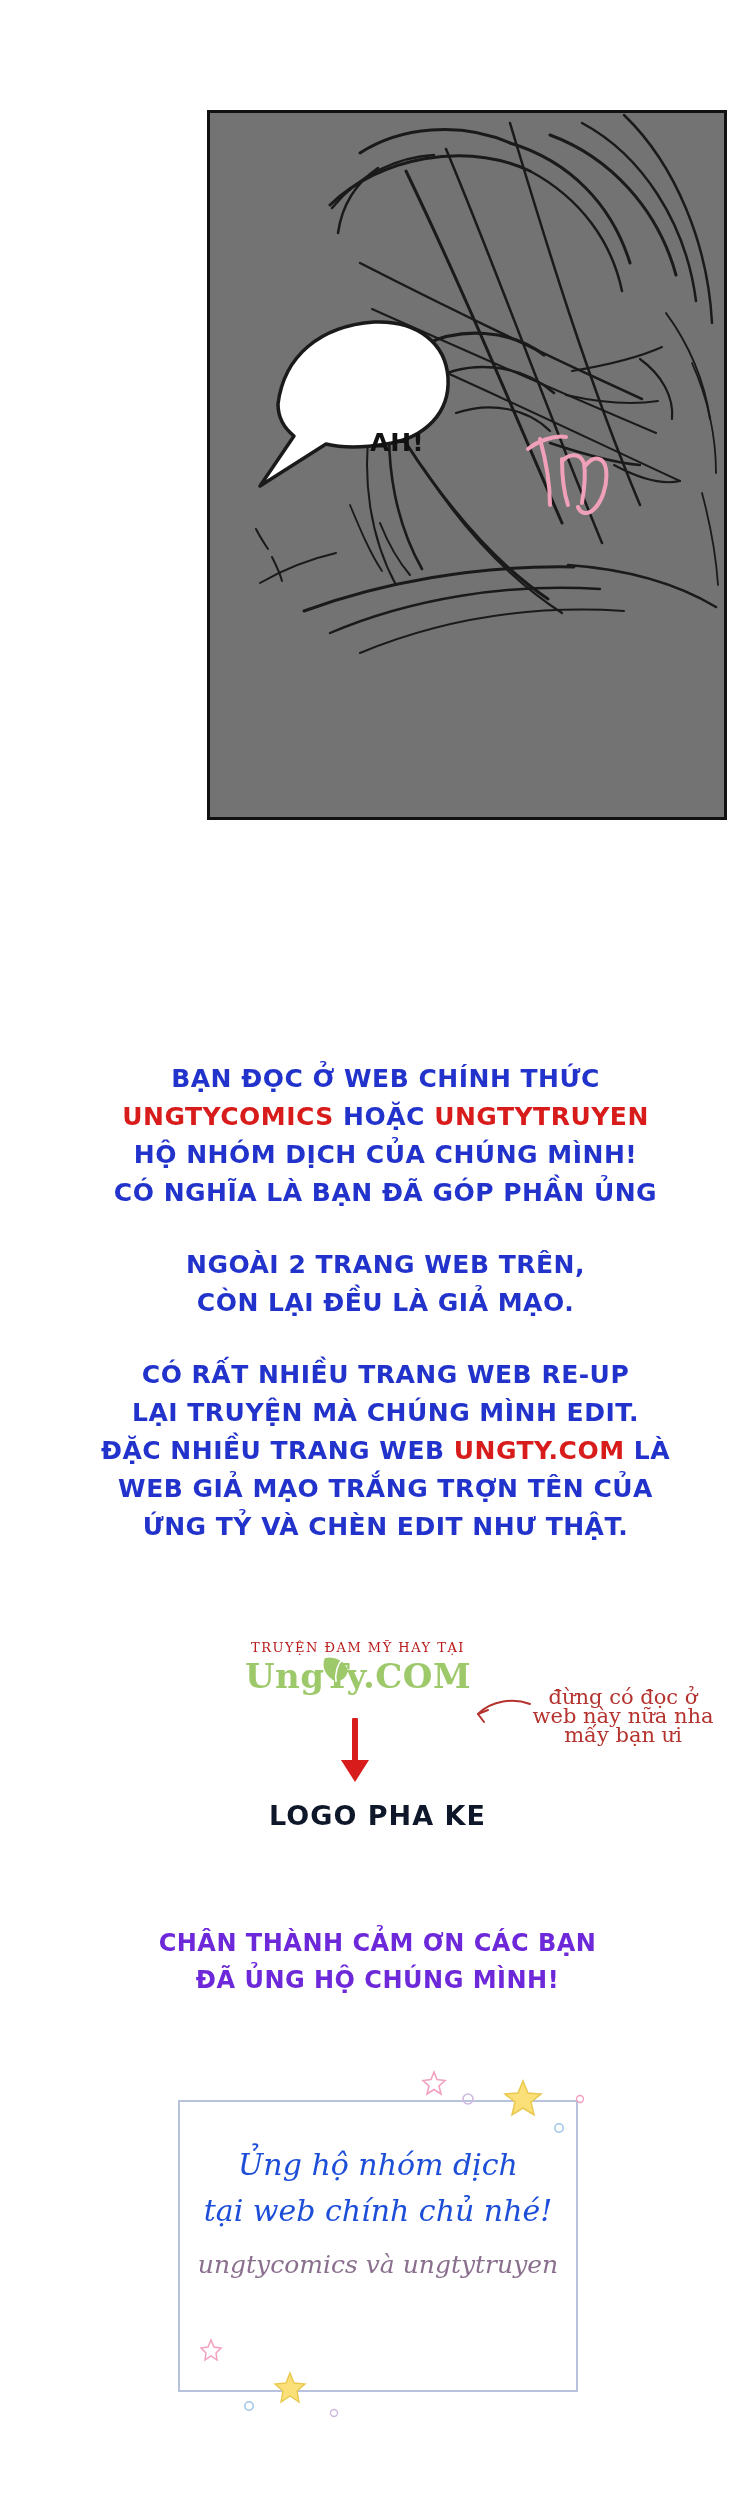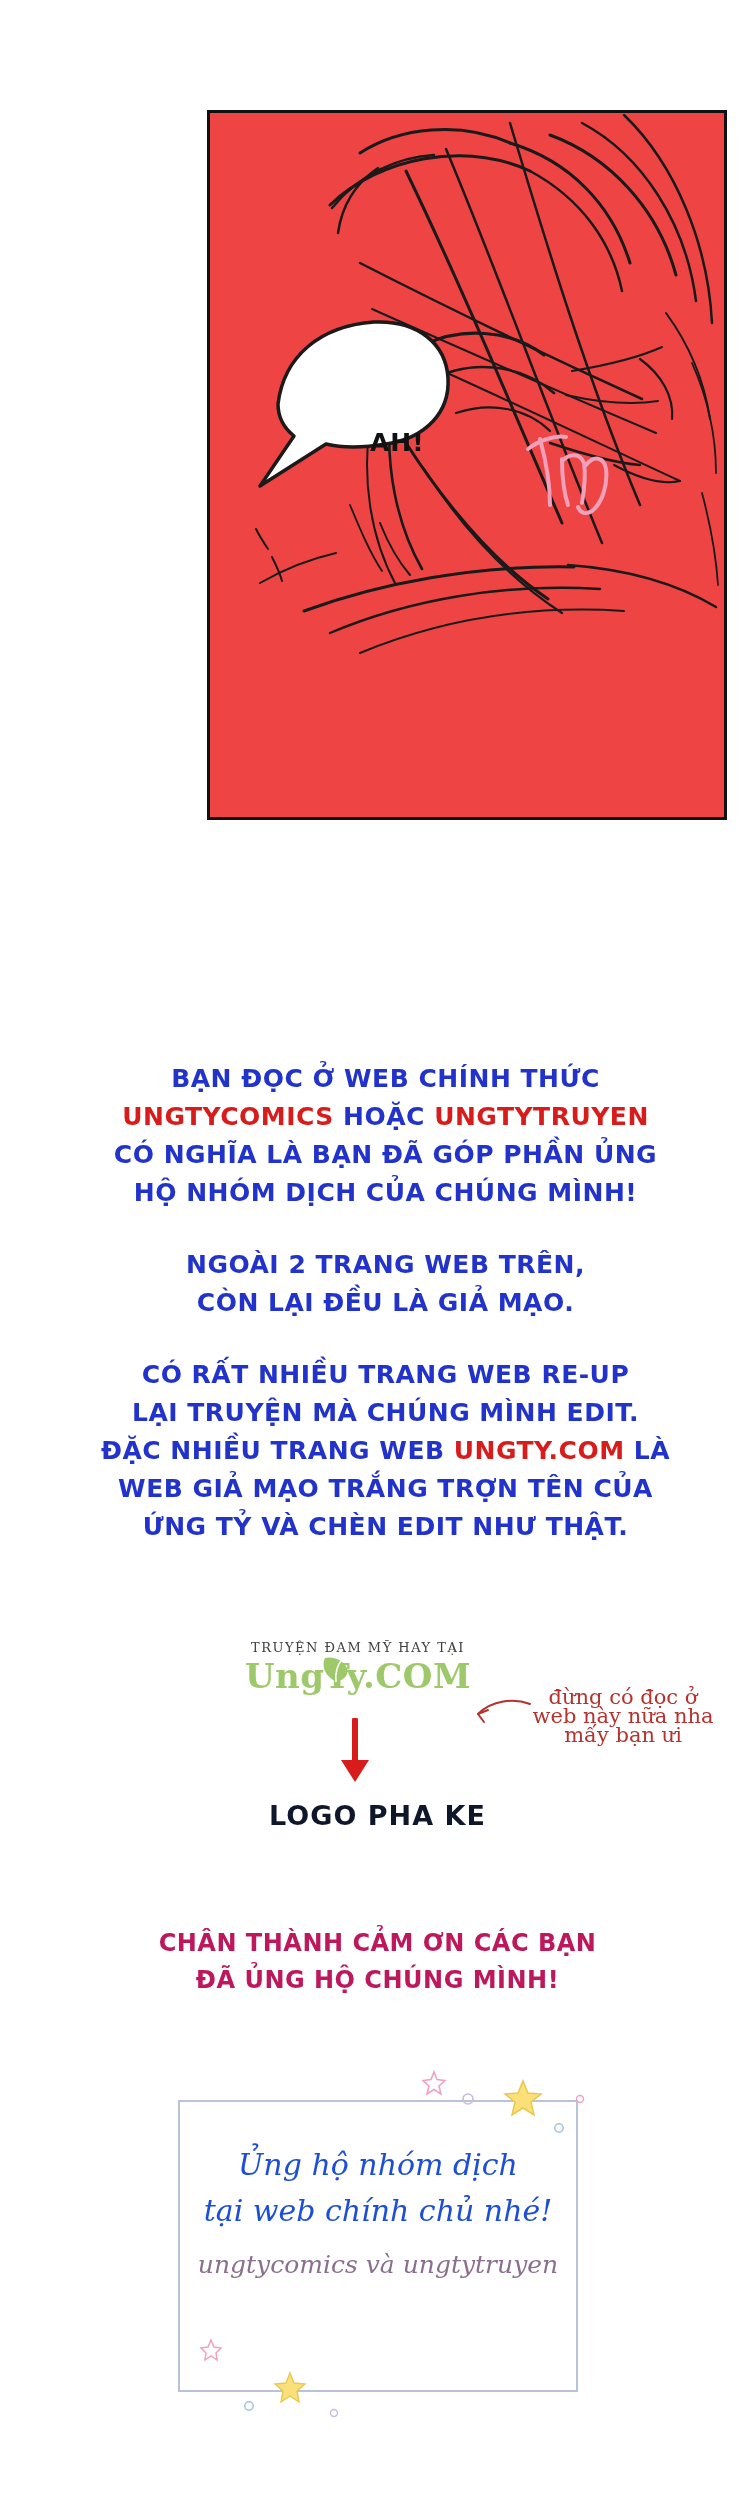--- a/index.html
+++ b/index.html
@@ -25,21 +25,21 @@
   }
   #panel-frame {
     position: absolute;
     left: 207px;
     top: 110px;
     width: 520px;
     height: 710px;
     border: 3px solid #111111;
     box-sizing: border-box;
     overflow: hidden;
-    background: #ef4444;
+    background: #737373;
   }
   #panel-art {
     position: absolute;
     left: 0;
     top: 0;
   }
   #speech-bubble {
     position: absolute;
     left: 40px;
     top: 195px;
@@ -87,21 +87,21 @@
     position: absolute;
     left: 243px;
     top: 0px;
     width: 230px;
     text-align: center;
   }
   #fake-logo-top {
     font-family: "DejaVu Serif", serif;
     font-size: 13px;
     letter-spacing: 1.5px;
-    color: #404040;
+    color: #b91c1c;
     white-space: nowrap;
   }
   #fake-logo-main {
     font-family: "DejaVu Serif", serif;
     font-size: 34px;
     font-weight: bold;
     color: #9ec96b;
     margin-top: 1px;
     letter-spacing: 0.5px;
   }
@@ -149,21 +149,21 @@
     position: absolute;
     left: 0;
     top: 1925px;
     width: 755px;
     text-align: center;
     font-family: "DejaVu Sans", sans-serif;
     font-weight: bold;
     font-size: 24px;
     line-height: 37px;
     letter-spacing: 0.5px;
-    color: #be185d;
+    color: #6d28d9;
   }
 
   
   #support-card {
     position: absolute;
     left: 143px;
     top: 2070px;
     width: 470px;
     height: 360px;
   }
@@ -260,22 +260,22 @@
                C112 140 92 140 76 136 L10 178 L44 128 C34 120 28 110 28 96 Z" fill="#ffffff" stroke="#1a1a1a" stroke-width="3.5" stroke-linejoin="round"></path>
     </svg>
     <div id="bubble-text">AH!</div>
   </div>
 </div>
 
 <div id="notice">
   <div class="para">
     <div class="blue">BẠN ĐỌC Ở WEB CHÍNH THỨC</div>
     <div><span class="red">UNGTYCOMICS</span><span class="blue"> HOẶC </span><span class="red">UNGTYTRUYEN</span></div>
+    <div class="blue">HỘ NHÓM DỊCH CỦA CHÚNG MÌNH!</div>
     <div class="blue">CÓ NGHĨA LÀ BẠN ĐÃ GÓP PHẦN ỦNG</div>
-    <div class="blue">HỘ NHÓM DỊCH CỦA CHÚNG MÌNH!</div>
   </div>
   <div class="para">
     <div class="blue">NGOÀI 2 TRANG WEB TRÊN,</div>
     <div class="blue">CÒN LẠI ĐỀU LÀ GIẢ MẠO.</div>
   </div>
   <div class="para">
     <div class="blue">CÓ RẤT NHIỀU TRANG WEB RE-UP</div>
     <div class="blue">LẠI TRUYỆN MÀ CHÚNG MÌNH EDIT.</div>
     <div><span class="blue">ĐẶC NHIỀU TRANG WEB </span><span class="red">UNGTY.COM</span><span class="blue"> LÀ</span></div>
     <div class="blue">WEB GIẢ MẠO TRẮNG TRỢN TÊN CỦA</div>

